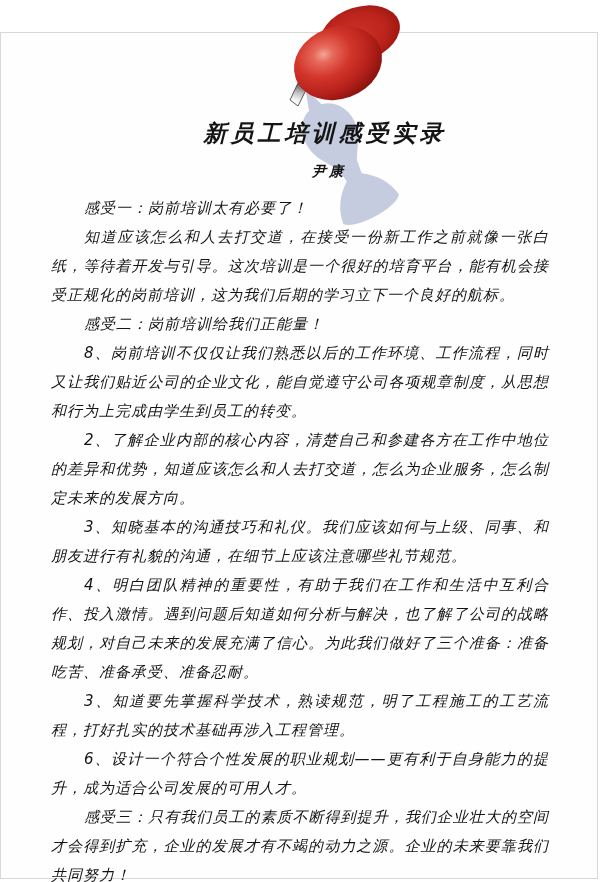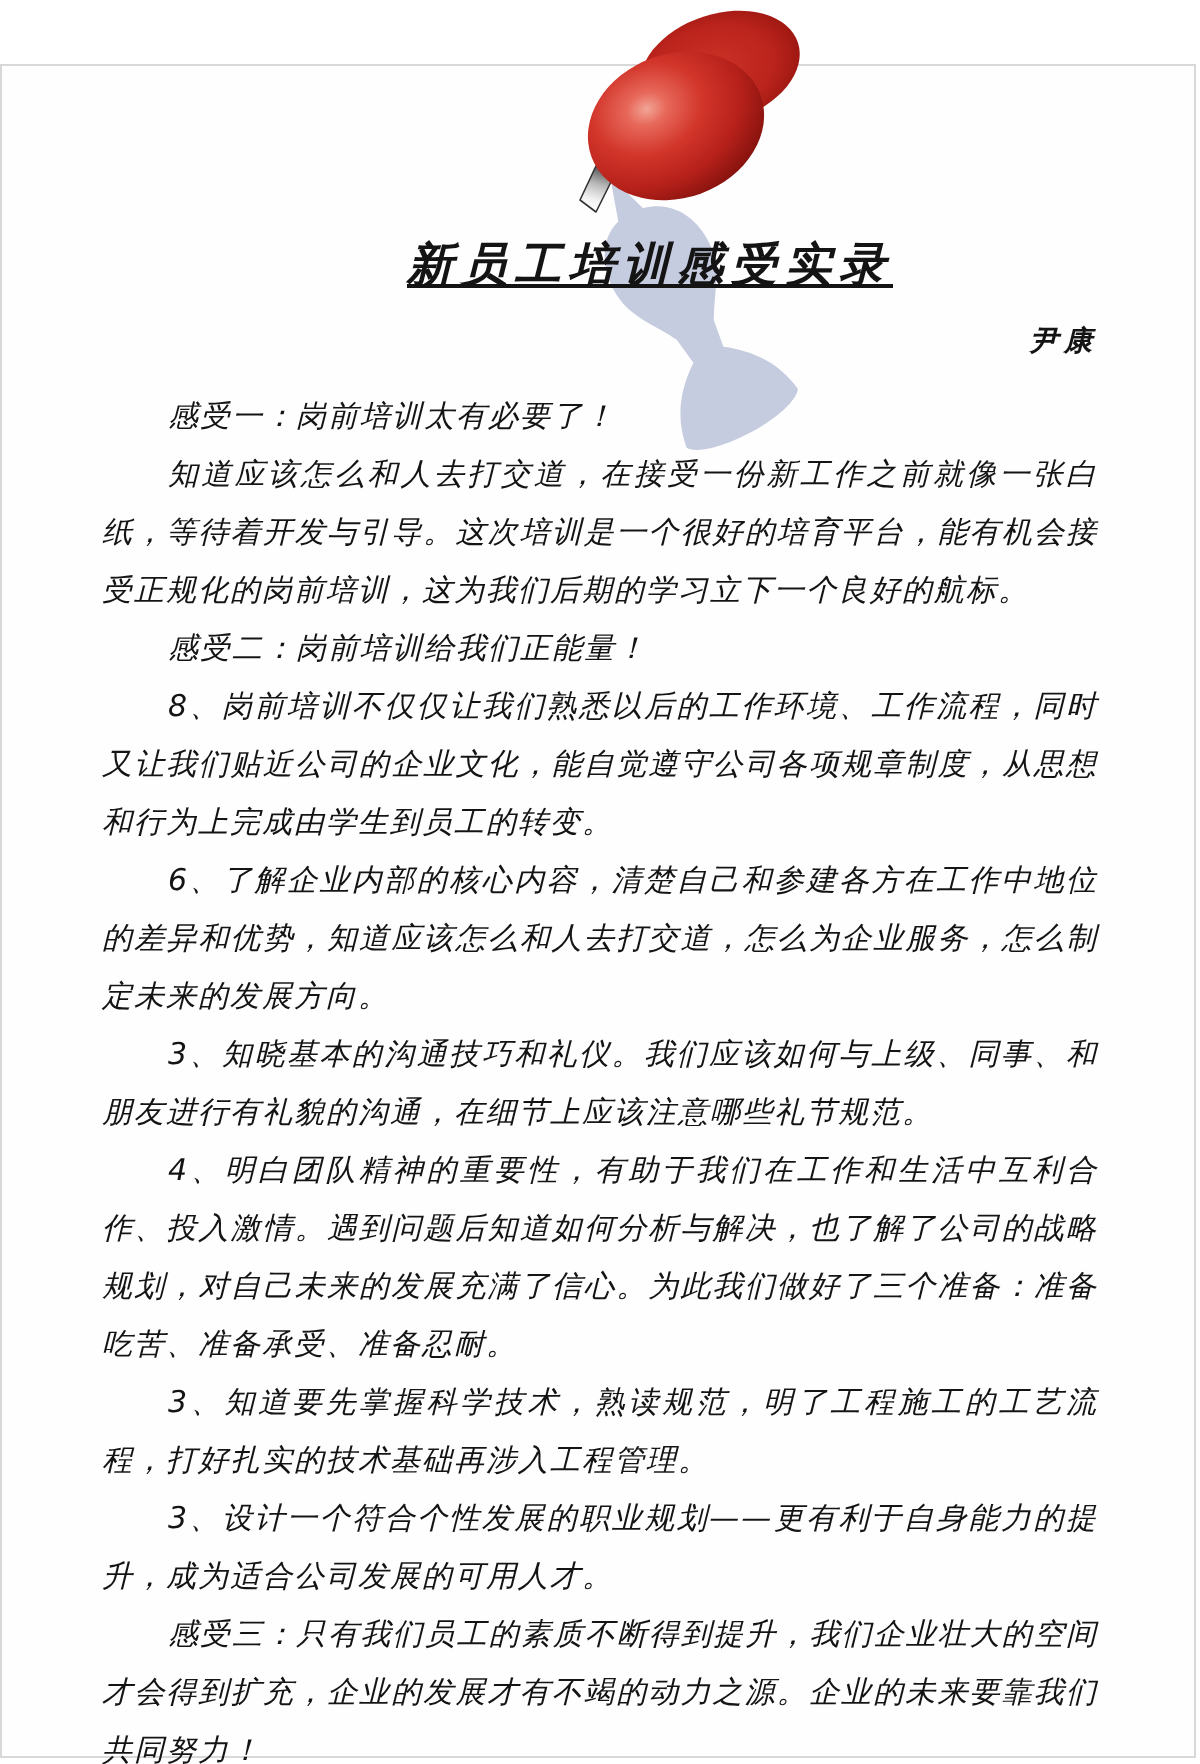--- a/index.html
+++ b/index.html
@@ -35,25 +35,24 @@
     color: #141414;
     font-style: italic;
   }
   .title {
     margin: 86px 0 0 50px;
     text-align: center;
     font-size: 23px;
     font-weight: bold;
     letter-spacing: 4px;
     line-height: 30px;
-    text-decoration: underline;
   }
   .author {
     margin: 13px 0 0 58px;
-    text-align: right;
+    text-align: center;
     font-size: 14px;
     font-weight: bold;
     letter-spacing: 3px;
     line-height: 20px;
   }
   .bodytext { margin-top: 13px; }
   .bodytext p {
     margin: 0;
     font-size: 15px;
     line-height: 29px;
@@ -113,20 +112,20 @@
 </svg>
 
 <div class="content">
   <h1 class="title">新员工培训感受实录</h1>
   <div class="author">尹康</div>
   <div class="bodytext">
     <p>感受一：岗前培训太有必要了！</p>
     <p>知道应该怎么和人去打交道，在接受一份新工作之前就像一张白纸，等待着开发与引导。这次培训是一个很好的培育平台，能有机会接受正规化的岗前培训，这为我们后期的学习立下一个良好的航标。</p>
     <p>感受二：岗前培训给我们正能量！</p>
     <p>8、岗前培训不仅仅让我们熟悉以后的工作环境、工作流程，同时又让我们贴近公司的企业文化，能自觉遵守公司各项规章制度，从思想和行为上完成由学生到员工的转变。</p>
-    <p>6、了解企业内部的核心内容，清楚自己和参建各方在工作中地位的差异和优势，知道应该怎么和人去打交道，怎么为企业服务，怎么制定未来的发展方向。</p>
+    <p>2、了解企业内部的核心内容，清楚自己和参建各方在工作中地位的差异和优势，知道应该怎么和人去打交道，怎么为企业服务，怎么制定未来的发展方向。</p>
     <p>3、知晓基本的沟通技巧和礼仪。我们应该如何与上级、同事、和朋友进行有礼貌的沟通，在细节上应该注意哪些礼节规范。</p>
     <p>4、明白团队精神的重要性，有助于我们在工作和生活中互利合作、投入激情。遇到问题后知道如何分析与解决，也了解了公司的战略规划，对自己未来的发展充满了信心。为此我们做好了三个准备：准备吃苦、准备承受、准备忍耐。</p>
     <p>3、知道要先掌握科学技术，熟读规范，明了工程施工的工艺流程，打好扎实的技术基础再涉入工程管理。</p>
-    <p>3、设计一个符合个性发展的职业规划——更有利于自身能力的提升，成为适合公司发展的可用人才。</p>
+    <p>6、设计一个符合个性发展的职业规划——更有利于自身能力的提升，成为适合公司发展的可用人才。</p>
     <p>感受三：只有我们员工的素质不断得到提升，我们企业壮大的空间才会得到扩充，企业的发展才有不竭的动力之源。企业的未来要靠我们共同努力！</p>
   </div>
 </div>
 
 </body></html>

